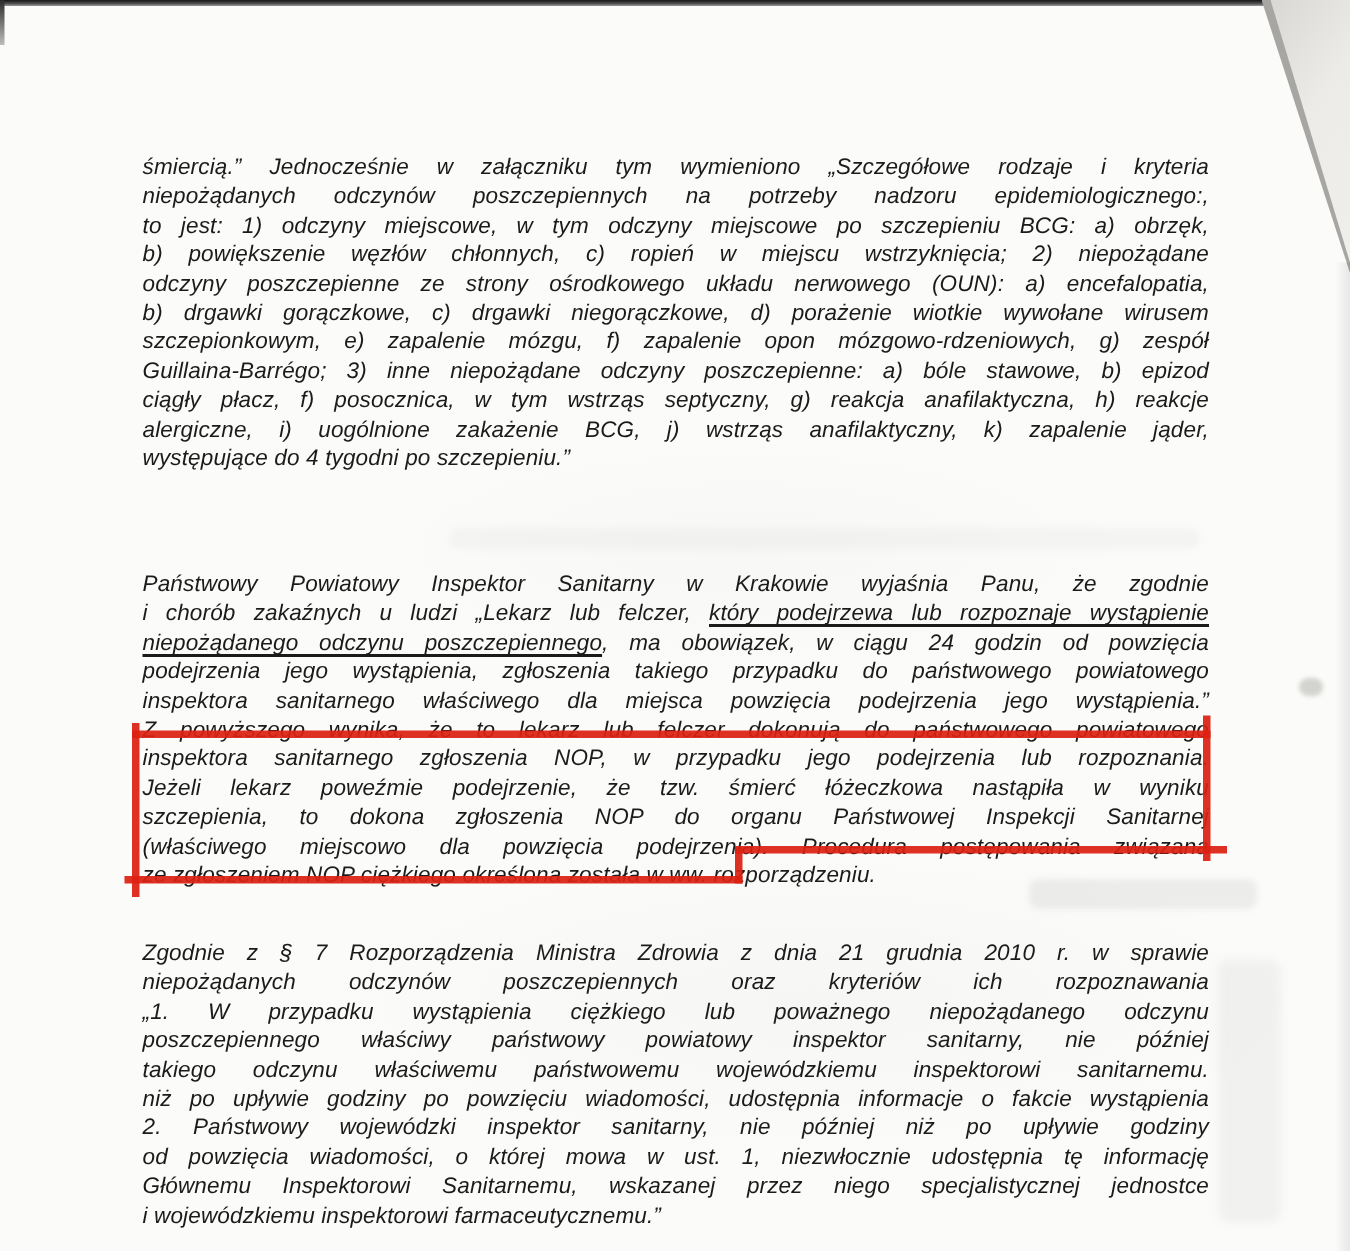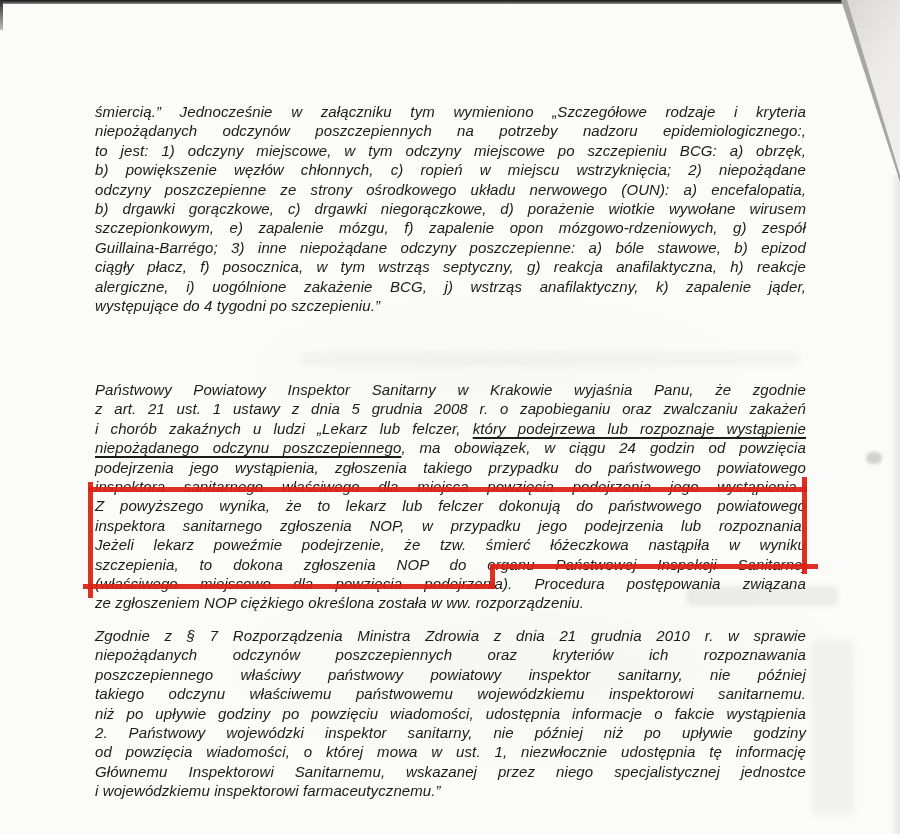--- a/index.html
+++ b/index.html
@@ -103,35 +103,35 @@
       <div class="line"><span>odczyny poszczepienne ze strony ośrodkowego układu nerwowego (OUN): a) encefalopatia,</span></div>
       <div class="line"><span>b) drgawki gorączkowe, c) drgawki niegorączkowe, d) porażenie wiotkie wywołane wirusem</span></div>
       <div class="line"><span>szczepionkowym, e) zapalenie mózgu, f) zapalenie opon mózgowo-rdzeniowych, g) zespół</span></div>
       <div class="line"><span>Guillaina-Barrégo; 3) inne niepożądane odczyny poszczepienne: a) bóle stawowe, b) epizod</span></div>
       <div class="line"><span>ciągły płacz, f) posocznica, w tym wstrząs septyczny, g) reakcja anafilaktyczna, h) reakcje</span></div>
       <div class="line"><span>alergiczne, i) uogólnione zakażenie BCG, j) wstrząs anafilaktyczny, k) zapalenie jąder,</span></div>
       <div class="line last"><span>występujące do 4 tygodni po szczepieniu.”</span></div>
     </div>
   <div class="para p2">
       <div class="line"><span>Państwowy Powiatowy Inspektor Sanitarny w Krakowie wyjaśnia Panu, że zgodnie</span></div>
-      <div class="line"><span>z art. 21 ust. 1 ustawy z dnia 5 grudnia 2008 r. o zapobieganiu oraz zwalczaniu zakażeń</span></div>
       <div class="line"><span>i chorób zakaźnych u ludzi „Lekarz lub felczer, </span><span class="ul">który podejrzewa lub rozpoznaje wystąpienie</span></div>
       <div class="line"><span class="ul">niepożądanego odczynu poszczepiennego</span><span>, ma obowiązek, w ciągu 24 godzin od powzięcia</span></div>
       <div class="line"><span>podejrzenia jego wystąpienia, zgłoszenia takiego przypadku do państwowego powiatowego</span></div>
       <div class="line"><span>inspektora sanitarnego właściwego dla miejsca powzięcia podejrzenia jego wystąpienia.”</span></div>
       <div class="line"><span>Z powyższego wynika, że to lekarz lub felczer dokonują do państwowego powiatowego</span></div>
       <div class="line"><span>inspektora sanitarnego zgłoszenia NOP, w przypadku jego podejrzenia lub rozpoznania.</span></div>
       <div class="line"><span>Jeżeli lekarz poweźmie podejrzenie, że tzw. śmierć łóżeczkowa nastąpiła w wyniku</span></div>
       <div class="line"><span>szczepienia, to dokona zgłoszenia NOP do organu Państwowej Inspekcji Sanitarnej</span></div>
       <div class="line"><span>(właściwego miejscowo dla powzięcia podejrzenia). Procedura postępowania związana</span></div>
       <div class="line last"><span>ze zgłoszeniem NOP ciężkiego określona została w ww. rozporządzeniu.</span></div>
     </div>
   <div class="para p3">
       <div class="line"><span>Zgodnie z § 7 Rozporządzenia Ministra Zdrowia z dnia 21 grudnia 2010 r. w sprawie</span></div>
       <div class="line"><span>niepożądanych odczynów poszczepiennych oraz kryteriów ich rozpoznawania</span></div>
+      <div class="line"><span>„1. W przypadku wystąpienia ciężkiego lub poważnego niepożądanego odczynu</span></div>
       <div class="line"><span>poszczepiennego właściwy państwowy powiatowy inspektor sanitarny, nie później</span></div>
       <div class="line"><span>takiego odczynu właściwemu państwowemu wojewódzkiemu inspektorowi sanitarnemu.</span></div>
       <div class="line"><span>niż po upływie godziny po powzięciu wiadomości, udostępnia informacje o fakcie wystąpienia</span></div>
       <div class="line"><span>2. Państwowy wojewódzki inspektor sanitarny, nie później niż po upływie godziny</span></div>
       <div class="line"><span>od powzięcia wiadomości, o której mowa w ust. 1, niezwłocznie udostępnia tę informację</span></div>
       <div class="line"><span>Głównemu Inspektorowi Sanitarnemu, wskazanej przez niego specjalistycznej jednostce</span></div>
       <div class="line last"><span>i wojewódzkiemu inspektorowi farmaceutycznemu.”</span></div>
     </div>
 
   <div>

